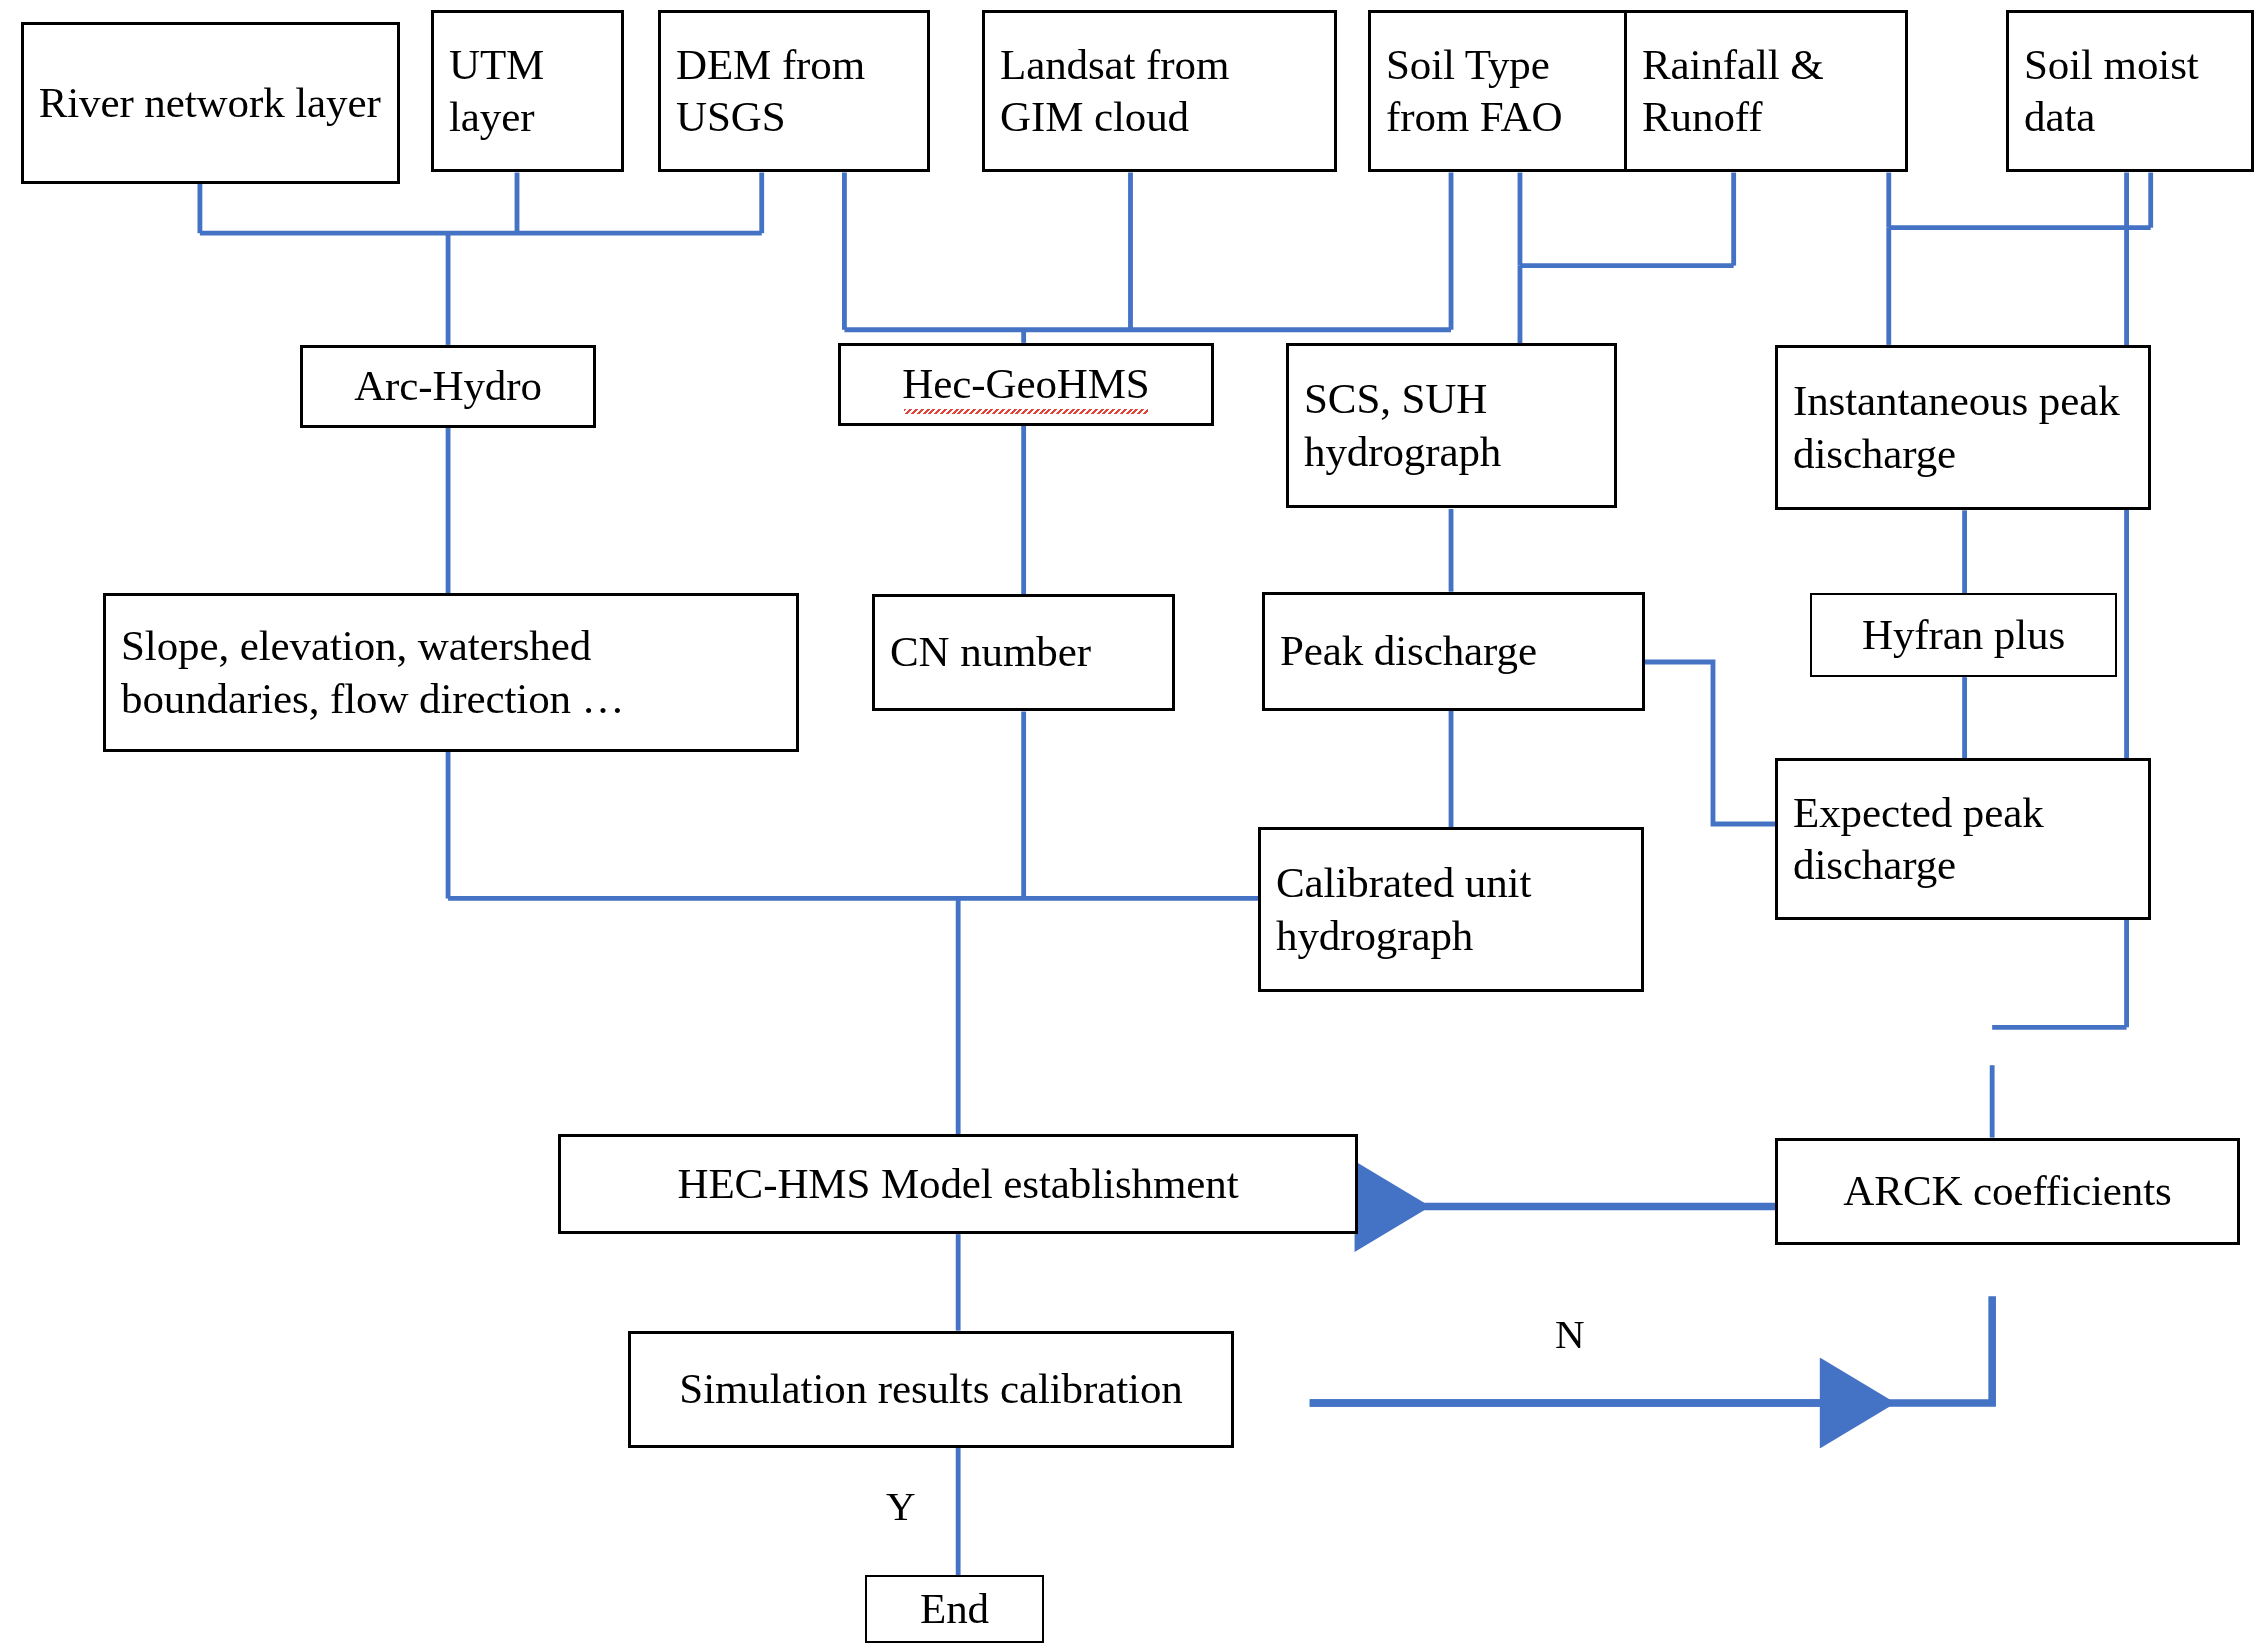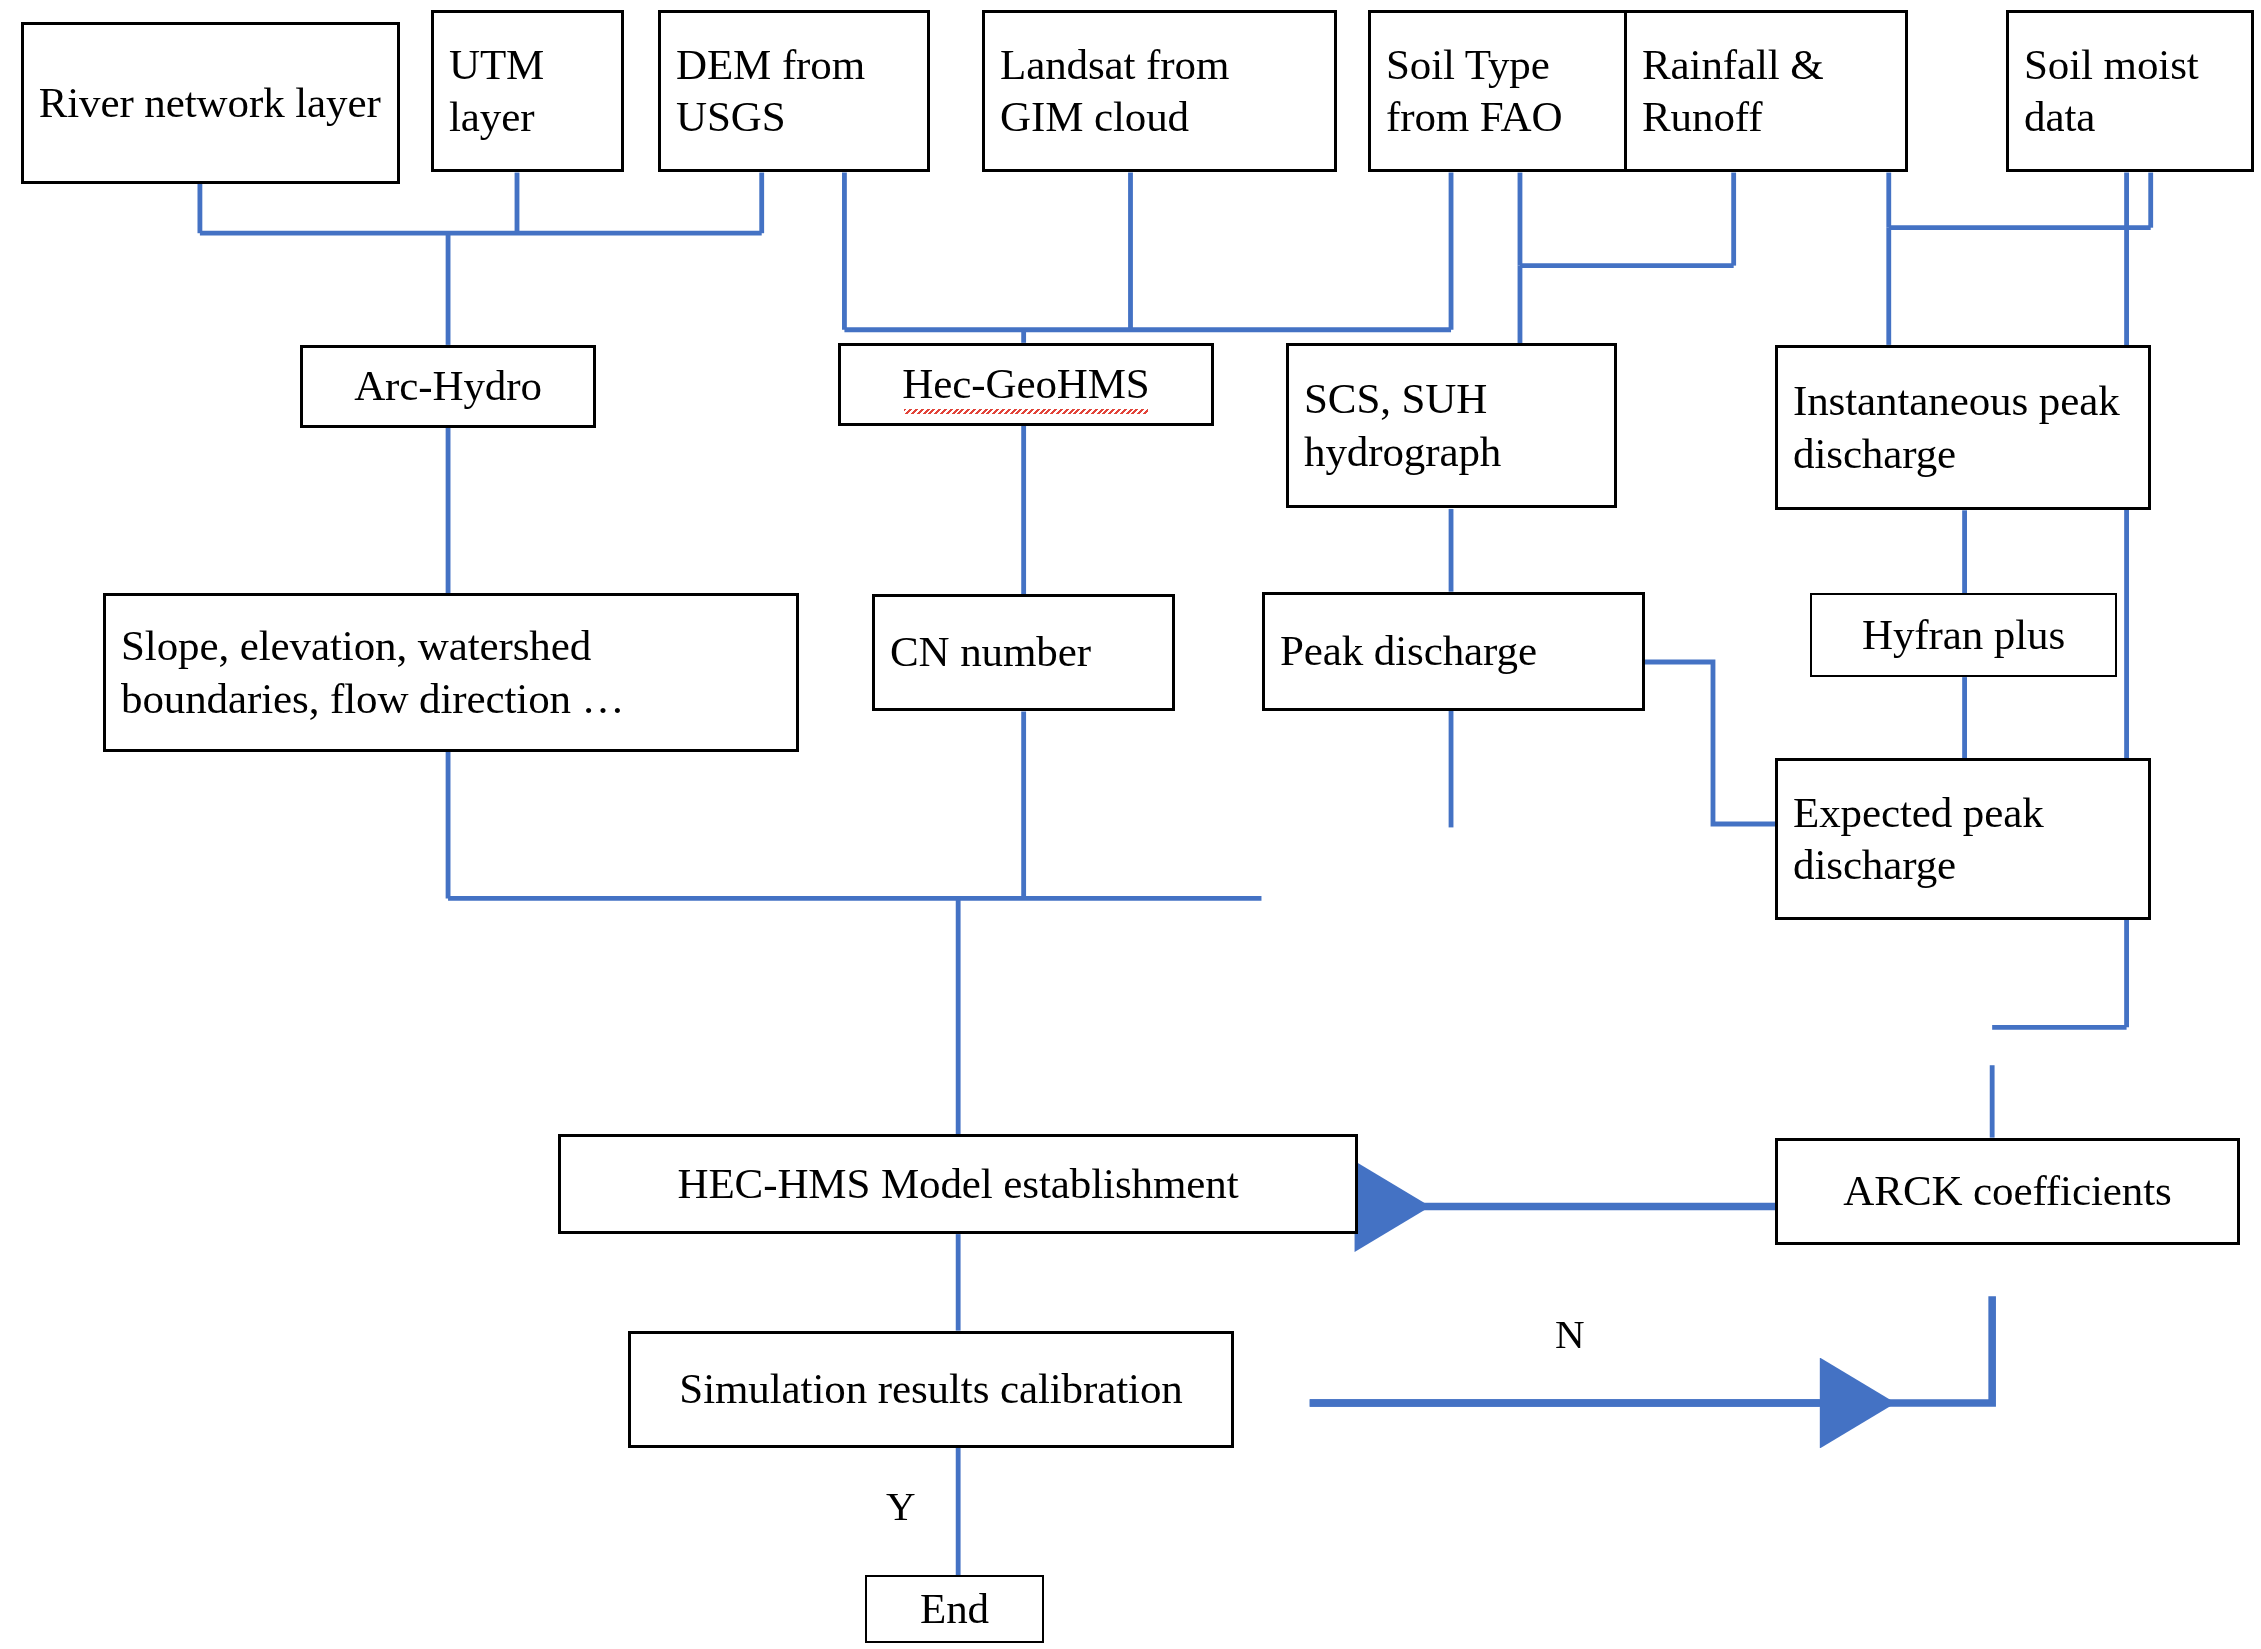--- a/index.html
+++ b/index.html
@@ -198,20 +198,23 @@
   </div>
 
   <div class="node left" style="left:1262px; top:592px; width:383px; height:119px;">
     <span class="txt">Peak discharge</span>
   </div>
 
   <div class="node center thin" style="left:1810px; top:593px; width:307px; height:84px;">
     <span class="txt">Hyfran plus</span>
   </div>
 
+  <div class="node left" style="left:1258px; top:827px; width:386px; height:165px;">
+    <span class="txt">Calibrated unit hydrograph</span>
+  </div>
 
   <div class="node left" style="left:1775px; top:758px; width:376px; height:162px;">
     <span class="txt">Expected peak discharge</span>
   </div>
 
 
   <div class="node center" style="left:558px; top:1134px; width:800px; height:100px;">
     <span class="txt">HEC-HMS Model establishment</span>
   </div>
 

